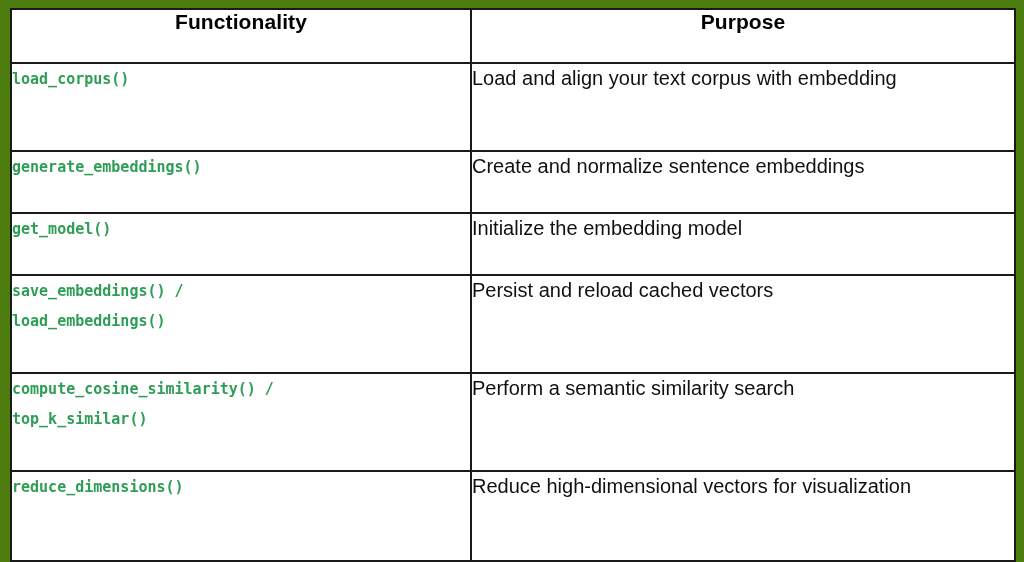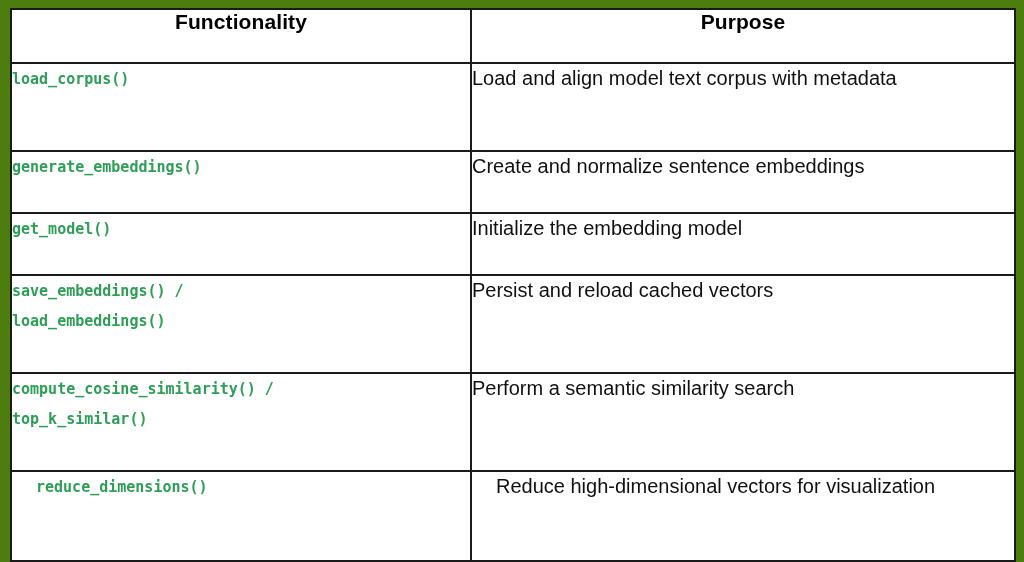--- a/index.html
+++ b/index.html
@@ -90,21 +90,21 @@
     font-family: "Liberation Sans", sans-serif;
     font-size: 20px;
     line-height: 28px;
     color: #111111;
   }
 
   
   tr.row-h-tall td   { height: 86px; }
   tr.row-h-short td  { height: 60px; }
   tr.row-h-two td    { height: 96px; }
-  tr.row-h-last td   { height: 88px; padding-left: 24px; }
+  tr.row-h-last td   { height: 88px; }
 </style>
 </head>
 <body>
 
 <div class="page">
   <div class="table-wrap">
 
     <table class="fn-table">
       <colgroup>
         <col class="col-fn">
@@ -122,21 +122,21 @@
         </tr>
       </thead>
 
       <tbody>
 
         <tr class="row-h-tall">
           <td class="cell-fn">
             <span class="code-text">load_corpus()</span>
           </td>
           <td class="cell-purpose">
-            <span class="purpose-text">Load and align model text corpus with metadata</span>
+            <span class="purpose-text">Load and align your text corpus with embedding</span>
           </td>
         </tr>
 
         <tr class="row-h-short">
           <td class="cell-fn">
             <span class="code-text">generate_embeddings()</span>
           </td>
           <td class="cell-purpose">
             <span class="purpose-text">Create and normalize sentence embeddings</span>
           </td>

